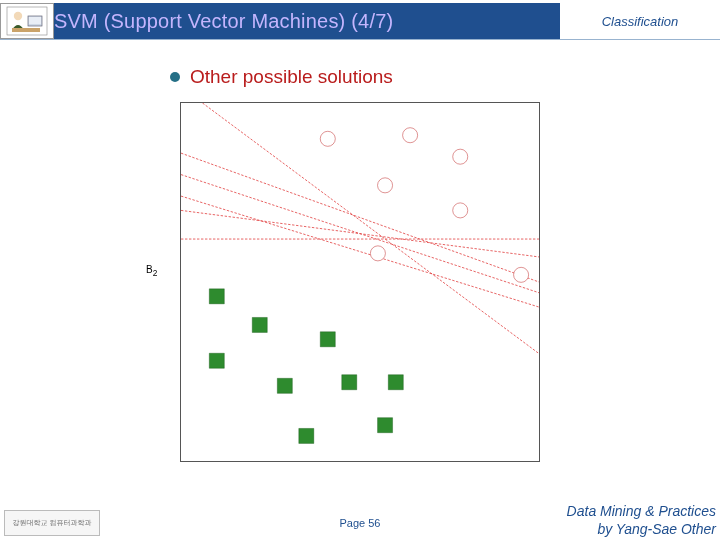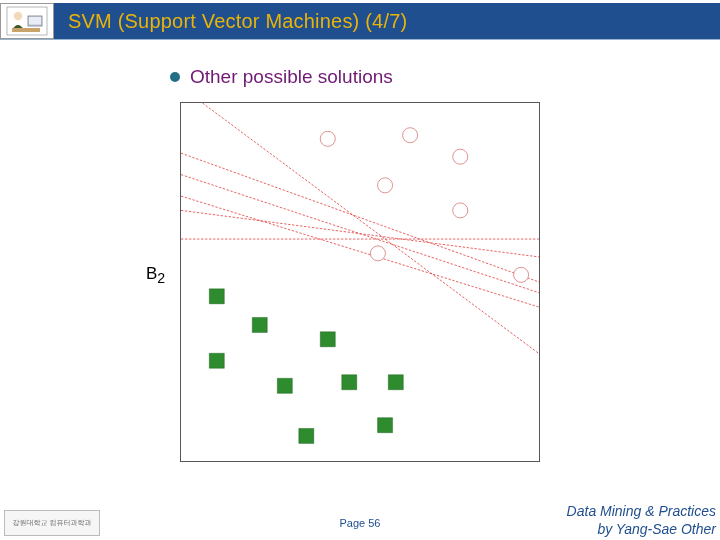--- a/index.html
+++ b/index.html
@@ -23,25 +23,24 @@
     background: #ffffff;
     border: 1px solid #999;
     display: flex;
     align-items: center;
     justify-content: center;
   }
   .header-icon svg { width: 42px; height: 30px; }
   .header-title {
     flex: 1;
     background: #1f4f8f;
-    color: #eab308;
+    color: #c4b5fd;
     font-size: 20px;
     display: flex;
     align-items: center;
-    padding-left: 14px;
     letter-spacing: 0.2px;
   }
   .header-right {
     width: 160px;
     background: #ffffff;
     display: flex;
     align-items: center;
     justify-content: center;
     color: #1f4f8f;
     font-size: 13px;
@@ -58,21 +57,21 @@
     top: 60px; left: 0; right: 0; bottom: 34px;
   }
   .bullet-row {
     position: absolute;
     top: 6px;
     left: 170px;
     display: flex;
     align-items: center;
     gap: 10px;
     font-size: 19px;
-    color: #701a75;
+    color: #b91c1c;
   }
   .bullet-dot {
     width: 10px; height: 10px;
     border-radius: 50%;
     background: #256f86;
   }
   .plot-wrap {
     position: absolute;
     top: 42px;
     left: 180px;
@@ -82,21 +81,21 @@
   .plot-border {
     position: absolute;
     inset: 0;
     border: 1px solid #555;
     background: #fff;
   }
   .axis-label {
     position: absolute;
     left: -34px;
     top: 162px;
-    font-size: 17px;
+    font-size: 10px;
     color: #000;
   }
   .footer {
     position: absolute;
     bottom: 0; left: 0; right: 0;
     height: 34px;
     display: flex;
     align-items: center;
   }
   .footer-logo {
@@ -137,20 +136,21 @@
     <svg viewBox="0 0 42 30">
       <rect x="1" y="1" width="40" height="28" fill="#fff" stroke="#888" stroke-width="0.6"></rect>
       <rect x="22" y="10" width="14" height="10" fill="#cfd9e6" stroke="#667" stroke-width="0.7"></rect>
       <rect x="23" y="11" width="12" height="7" fill="#e9eef6"></rect>
       <circle cx="12" cy="10" r="4.2" fill="#f2d9b8" stroke="#7a5" stroke-width="0"></circle>
       <path d="M6 24 Q12 14 18 24 Z" fill="#3a5a2a"></path>
       <rect x="6" y="22" width="28" height="4" fill="#caa36a"></rect>
     </svg>
   </div>
   <div class="header-title">SVM (Support Vector Machines) (4/7)</div>
+  <div class="header-right">Classification</div>
 </div>
 <div class="thin-rule"></div>
 
 <div class="content">
 
   <div class="bullet-row">
     <span class="bullet-dot"></span>
     <span>Other possible solutions</span>
   </div>
 

